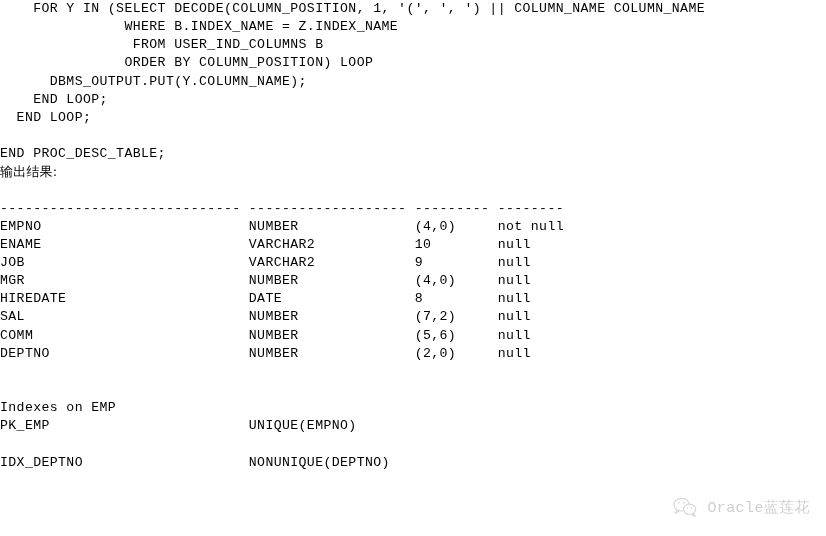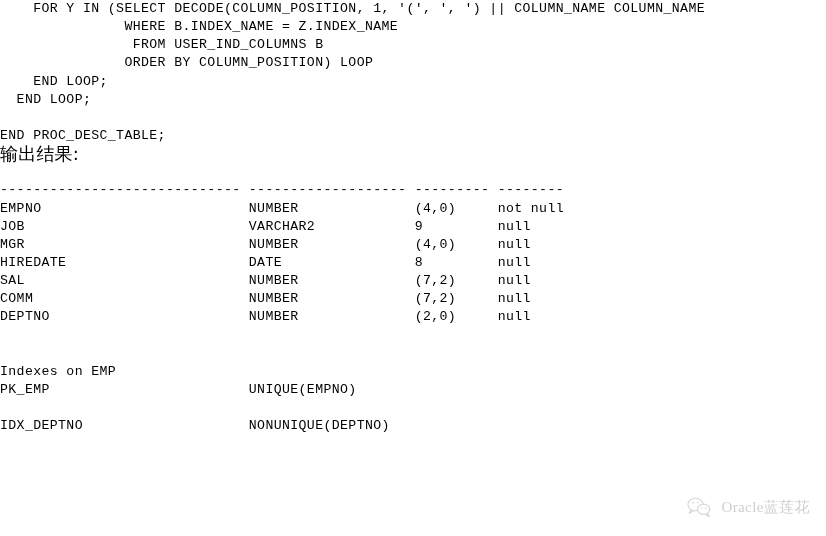--- a/index.html
+++ b/index.html
@@ -39,71 +39,73 @@
     letter-spacing: 0.38px;
     padding: 0;
     margin: 0;
   }
   .line.blank {
     color: transparent;
   }
   
   .line.cjk {
     font-family: "DejaVu Sans", "Liberation Sans", sans-serif;
-    font-size: 18px;
+    font-size: 13px;
     letter-spacing: 0.2px;
   }
   
   .watermark {
     position: absolute;
     right: 16px;
     bottom: 18px;
     display: flex;
     align-items: center;
     gap: 9px;
     opacity: 0.42;
     user-select: none;
   }
   .watermark .wm-icon {
     width: 26px;
     height: 22px;
     display: block;
   }
   .watermark .wm-text {
-    font-family: Liberation Serif, serif;
+    font-family: Liberation Mono, monospace;
     font-size: 15px;
     color: #8d8d8d;
     letter-spacing: 0.4px;
     white-space: nowrap;
   }
 </style>
 </head>
 <body>
 
 <div id="page">
 
   <div class="console">
 
     <div class="line">    FOR Y IN (SELECT DECODE(COLUMN_POSITION, 1, '(', ', ') || COLUMN_NAME COLUMN_NAME</div>
     <div class="line">               WHERE B.INDEX_NAME = Z.INDEX_NAME</div>
     <div class="line">                FROM USER_IND_COLUMNS B</div>
     <div class="line">               ORDER BY COLUMN_POSITION) LOOP</div>
+    <div class="line">      DBMS_OUTPUT.PUT(Y.COLUMN_NAME);</div>
     <div class="line">    END LOOP;</div>
     <div class="line">  END LOOP;</div>
     <div class="line blank"></div>
     <div class="line">END PROC_DESC_TABLE;</div>
     <div class="line cjk">输出结果:</div>
     <div class="line blank"></div>
     <div class="line">----------------------------- ------------------- --------- --------</div>
     <div class="line">EMPNO                         NUMBER              (4,0)     not null</div>
+    <div class="line">ENAME                         VARCHAR2            10        null</div>
     <div class="line">JOB                           VARCHAR2            9         null</div>
     <div class="line">MGR                           NUMBER              (4,0)     null</div>
     <div class="line">HIREDATE                      DATE                8         null</div>
     <div class="line">SAL                           NUMBER              (7,2)     null</div>
-    <div class="line">COMM                          NUMBER              (7,2)     null</div>
+    <div class="line">COMM                          NUMBER              (5,6)     null</div>
     <div class="line">DEPTNO                        NUMBER              (2,0)     null</div>
     <div class="line blank"></div>
     <div class="line blank"></div>
     <div class="line">Indexes on EMP</div>
     <div class="line">PK_EMP                        UNIQUE(EMPNO)</div>
     <div class="line blank"></div>
     <div class="line">IDX_DEPTNO                    NONUNIQUE(DEPTNO)</div>
 
   </div>
 

